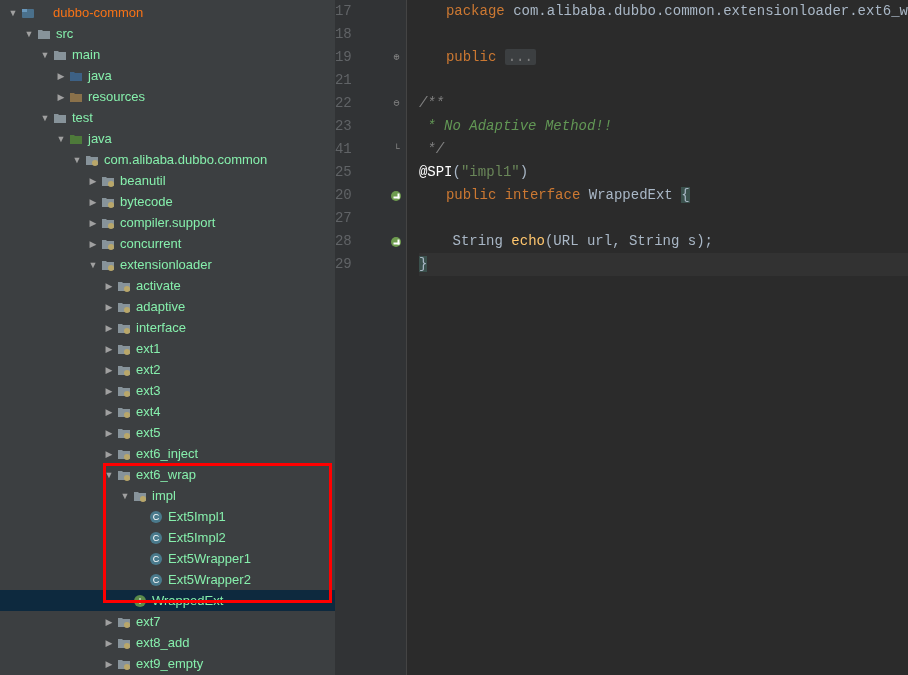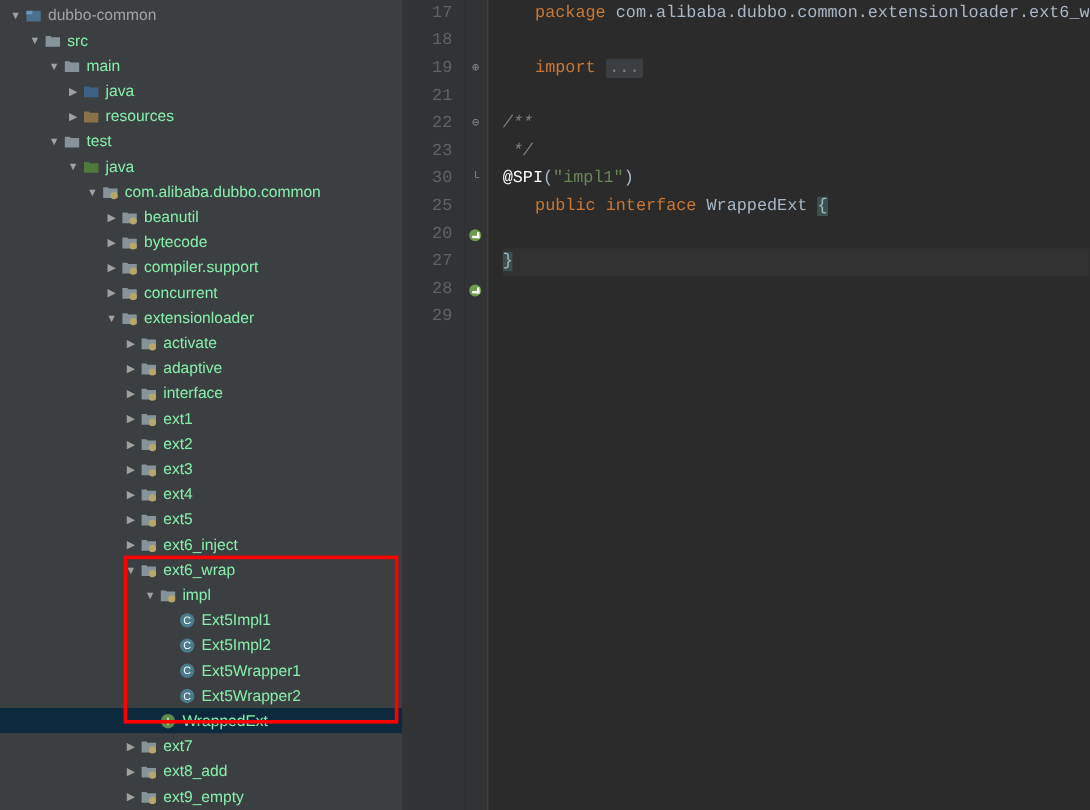--- a/index.html
+++ b/index.html
@@ -40,33 +40,32 @@
   .ic {
     width: 14px;
     height: 14px;
     margin-right: 5px;
     display: inline-flex;
     align-items: center;
     justify-content: center;
   }
   .ic svg { width: 14px; height: 14px; }
   .lbl { color: #86efac; }
-  .lbl.root { color: #a3a3a3; font-weight: 500; }
+  .lbl.root { color: #f97316; font-weight: 500; margin-left: 13px; }
   .editor {
     flex: 1;
     display: flex;
     background: #2b2b2b;
     font-family: Consolas, "Courier New", monospace;
     font-size: 14px;
     line-height: 23px;
   }
   .gutter {
     width: 52px;
     background: #313335;
-    text-align: right;
     color: #606366;
     padding-right: 10px;
     position: relative;
   }
   .gutter-line { height: 23px; position: relative; }
   .marks {
     width: 20px;
     background: #313335;
     border-right: 1px solid #444;
     position: relative;
@@ -439,21 +438,21 @@
 </div>
 
 <div class="editor">
   <div class="gutter" id="gutter">
       <div class="gutter-line">17</div>
       <div class="gutter-line">18</div>
       <div class="gutter-line">19</div>
       <div class="gutter-line">21</div>
       <div class="gutter-line">22</div>
       <div class="gutter-line">23</div>
-      <div class="gutter-line">30</div>
+      <div class="gutter-line">41</div>
       <div class="gutter-line">25</div>
       <div class="gutter-line">20</div>
       <div class="gutter-line">27</div>
       <div class="gutter-line">28</div>
       <div class="gutter-line">29</div>
     </div>
   <div class="marks" id="marks">
       <div class="mark-line"></div>
       <div class="mark-line"></div>
       <div class="mark-line">
@@ -473,22 +472,24 @@
       </div>
       <div class="mark-line"></div>
       <div class="mark-line">
         <span class="override-mark"></span>
       </div>
       <div class="mark-line"></div>
     </div>
   <div class="code" id="code">
       <div class="code-line"><span class="hl-kw">package </span><span class="hl-pkg">com.alibaba.dubbo.common.extensionloader.ext6_w</span></div>
       <div class="code-line"></div>
-      <div class="code-line"><span class="hl-kw">import </span><span class="hl-fold">...</span></div>
+      <div class="code-line"><span class="hl-kw">public </span><span class="hl-fold">...</span></div>
       <div class="code-line"></div>
       <div class="code-line"><span class="hl-doc">/**</span></div>
+      <div class="code-line"><span class="hl-doc2"> * No Adaptive Method!!</span></div>
       <div class="code-line"><span class="hl-doc"> */</span></div>
       <div class="code-line"><span class="hl-ann">@SPI</span><span>(</span><span class="hl-str">"impl1"</span><span>)</span></div>
       <div class="code-line"><span class="hl-kw">public interface </span><span class="hl-type">WrappedExt </span><span class="hl-brace">{</span></div>
       <div class="code-line"></div>
+      <div class="code-line"><span class="hl-type">    String </span><span class="hl-method">echo</span><span class="hl-type">(URL url, String s);</span></div>
       <div class="code-line caret-line"><span class="hl-brace">}</span></div>
     </div>
 </div>
 
 </body></html>

